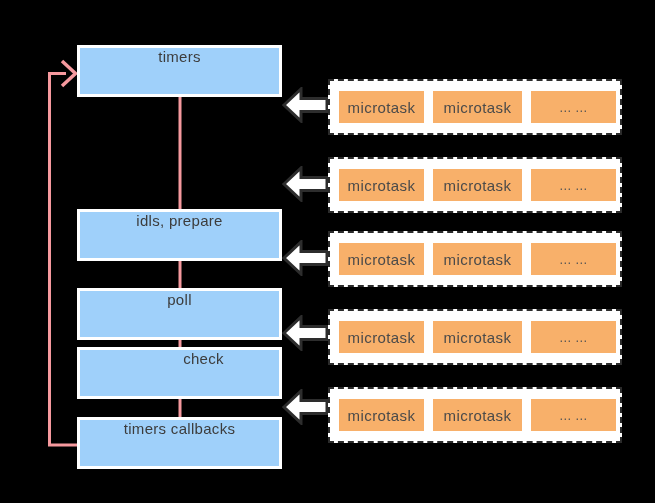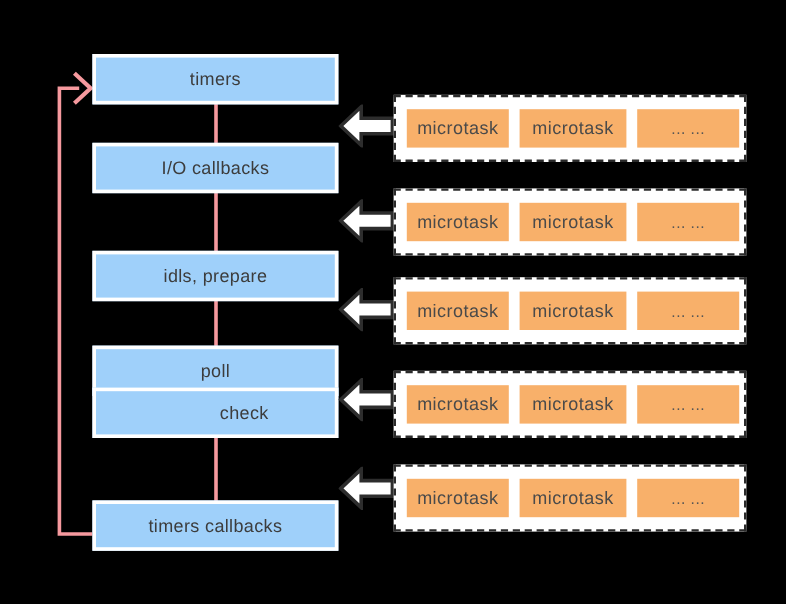--- a/index.html
+++ b/index.html
@@ -22,37 +22,37 @@
     left: 0; top: 0;
     width: 655px; height: 503px;
     z-index: 1;
   }
 
   
   .phase {
     position: absolute;
     left: 77px;
     width: 205px;
-    height: 42px;
+    height: 52px;
     box-sizing: border-box;
     background: #9FD0FA;
     border: 3px solid #ffffff;
     z-index: 2;
     display: flex;
-    align-items: center;
+    align-items: flex-start;
     justify-content: center;
     color: #3C3C3C;
     font-size: 15px;
     letter-spacing: 0.3px;
   }
   .phase-0 { top: 45px; }
   .phase-1 { top: 119px; }
   .phase-2 { top: 193px; margin-top: 16px; }
   .phase-3 { top: 254px; margin-top: 34px; }
-  .phase-4 { top: 323px; padding-left: 48px; }
+  .phase-4 { top: 347px; padding-left: 48px; }
   .phase-5 { top: 417px; }
 
   
   .dequeue-arrow {
     position: absolute;
     left: 282px;
     width: 47px;
     height: 36px;
     z-index: 3;
   }
@@ -107,23 +107,20 @@
     <line x1="180" y1="70" x2="180" y2="445" stroke="#F6999E" stroke-width="3"></line>
 
     <path d="M 77 445 H 49.5 V 73.5 H 66" fill="none" stroke="#F6999E" stroke-width="3"></path>
 
     <polyline points="62,61 75.5,73.5 62,86" fill="none" stroke="#F6999E" stroke-width="3.5"></polyline>
   </svg>
 
   <div class="phase phase-0">
     <span>timers</span>
   </div>
-  <div class="phase phase-1">
-    <span>I/O callbacks</span>
-  </div>
   <div class="phase phase-2">
     <span>idls, prepare</span>
   </div>
   <div class="phase phase-3">
     <span>poll</span>
   </div>
   <div class="phase phase-4">
     <span>check</span>
   </div>
   <div class="phase phase-5">

